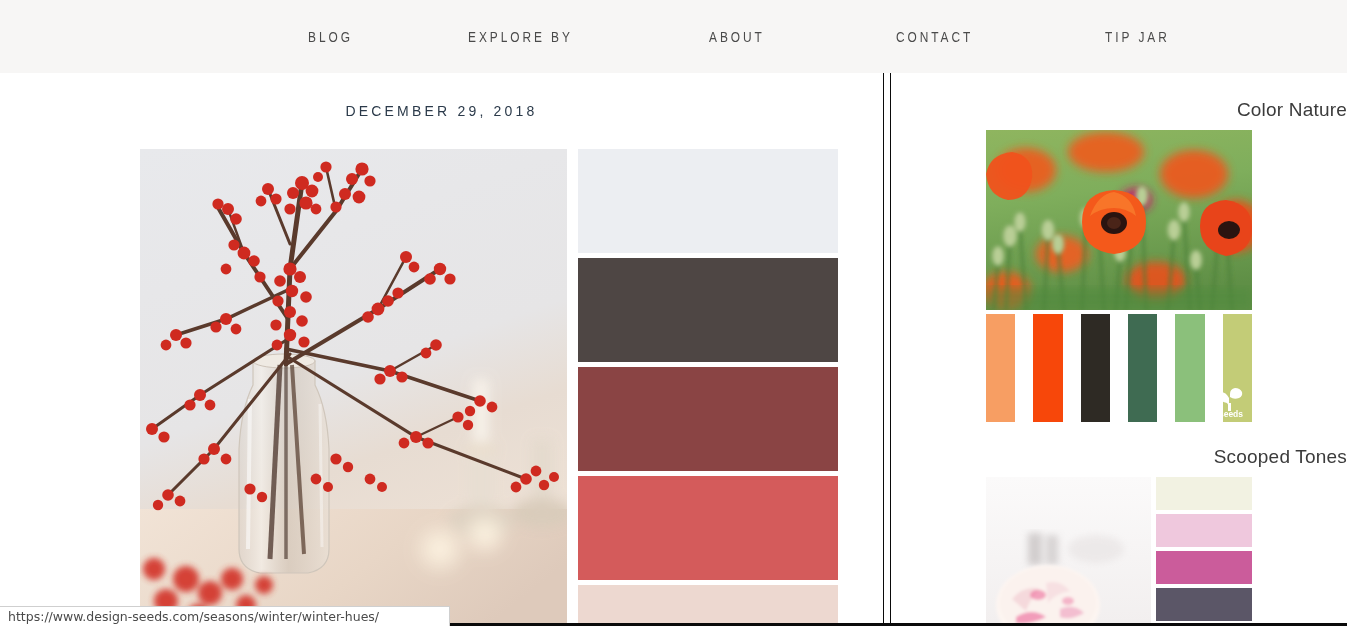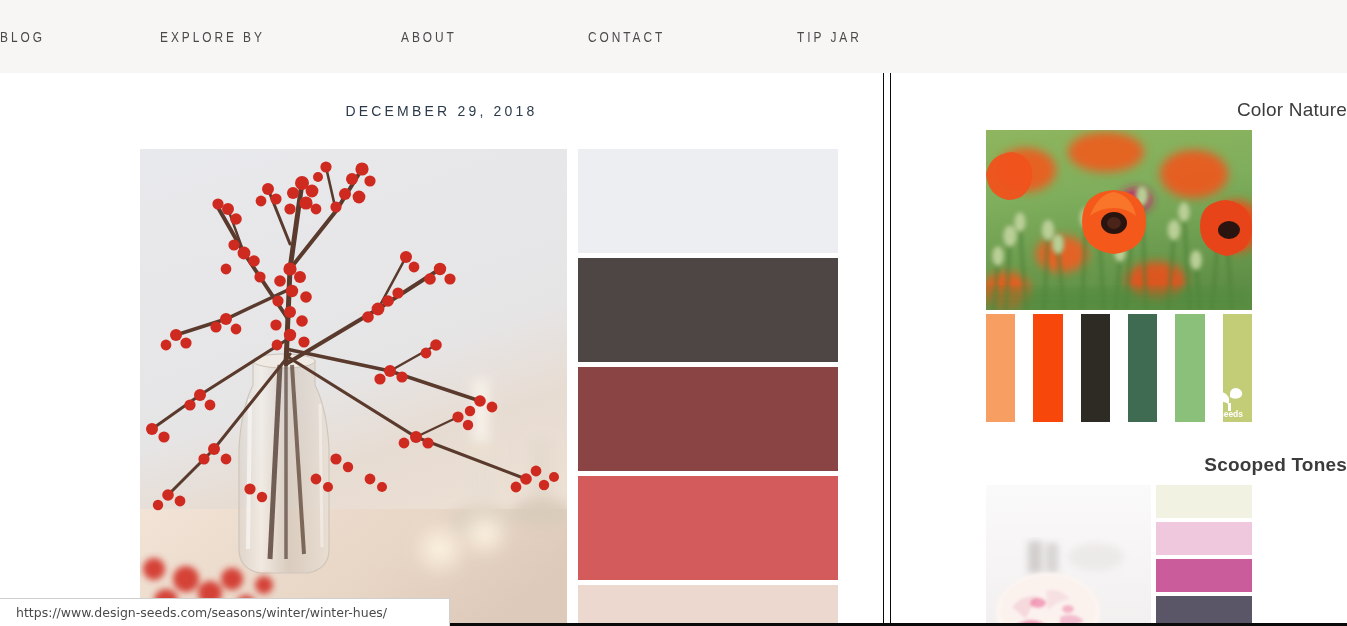--- a/index.html
+++ b/index.html
@@ -14,20 +14,21 @@
   .navbar {
     width:1347px; height:73px;
     background:#f7f6f5;
     display:flex;
     align-items:center;
     position:relative;
   }
   .nav-items {
     display:flex;
     align-items:center;
+    margin-left:308px;
     gap:0;
   }
   .nav-item {
     font-family:"Liberation Sans Narrow","Liberation Sans", sans-serif;
     font-size:14.5px;
     letter-spacing:3.6px;
     color:#4a4a4a;
     text-transform:uppercase;
     white-space:nowrap;
     cursor:pointer;
@@ -119,21 +120,21 @@
   .side-card { width:456px; }
   .side-title {
     text-align:right;
     font-family:"Liberation Sans Narrow","Liberation Sans", sans-serif;
     font-size:19px;
     color:#3b3b3b;
     letter-spacing:0.2px;
     margin-top:26px;
     margin-bottom:9px;
   }
-  .side-title.second { margin-top:32px;font-weight:bold; }
+  .side-title.second { margin-top:24px; }
 
   .seed-block {
     width:266px;
     margin:0 auto;
   }
   .seed-photo {
     width:266px; height:180px;
     overflow:hidden;
     display:block;
   }
@@ -176,28 +177,28 @@
     display:flex;
     flex-direction:column;
     gap:4px;
   }
   .scoop-sw { width:96px; height:33px; flex:0 0 33px; }
 
   
   .statusbar {
     position:absolute;
     left:0; bottom:0;
-    height:28px;
+    height:20px;
     min-width:450px;
     background:#ffffff;
     border-top:1px solid #cfcfcf;
     border-right:1px solid #cfcfcf;
     display:flex;
     align-items:center;
-    padding:0 16px;
+    padding:0 8px;
     font-size:12.5px;
     color:#4a4a4a;
     font-family:"DejaVu Sans", sans-serif;
     white-space:nowrap;
     z-index:40;
   }
   .page-bottom-edge {
     position:absolute;
     left:0; bottom:0;
     width:1347px; height:3px;

